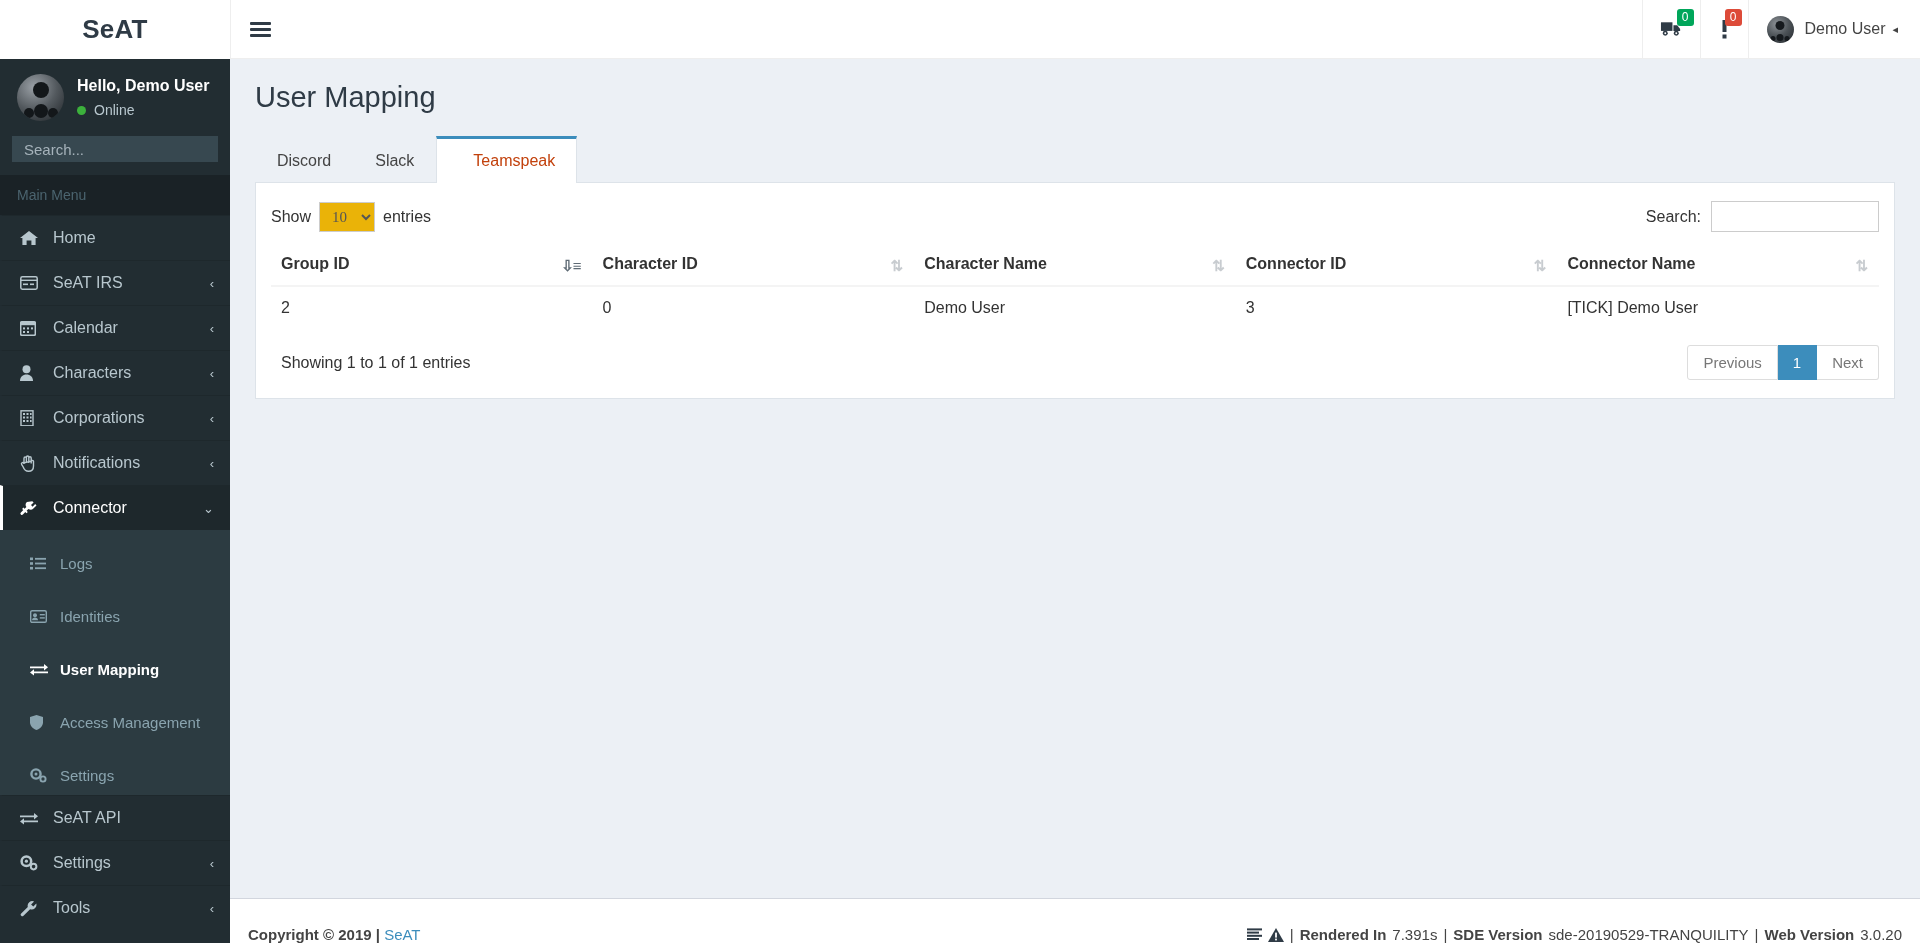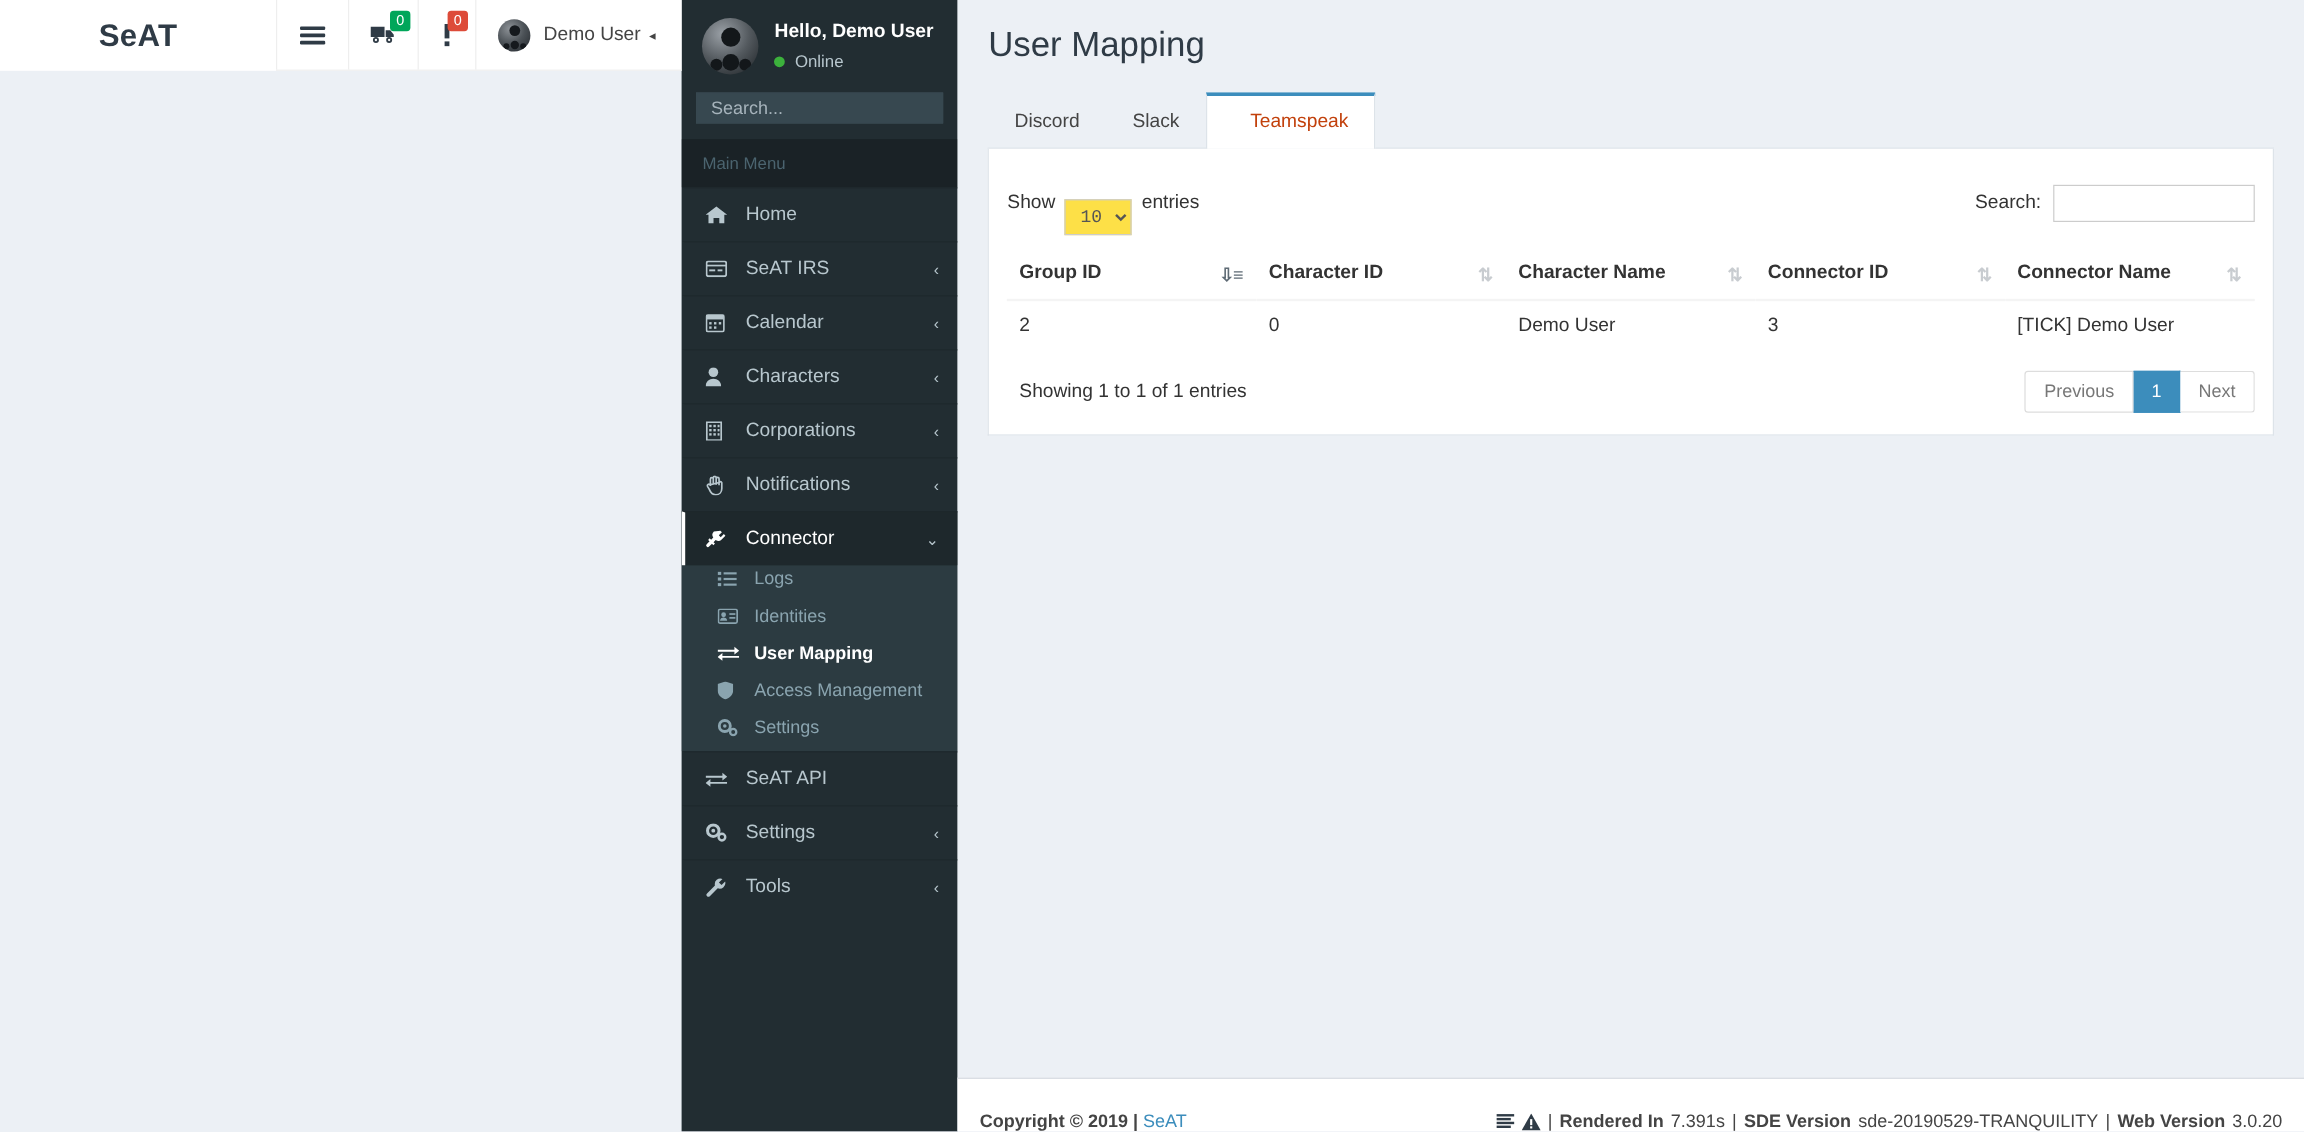--- a/index.html
+++ b/index.html
@@ -6,21 +6,21 @@
   html, body {
     margin: 0; padding: 0;
     width: 1920px; height: 943px;
     font-family: "Liberation Sans", sans-serif;
     background: #ecf0f5;
     overflow: hidden;
   }
   body { font-size: 17px; color: #333; }
 
   
-  .app { display: flex; flex-direction: row; width: 1920px; height: 943px; }
+  .app { display: flex; flex-direction: column; width: 1920px; height: 943px; }
   .topbar { display: flex; height: 59px; flex: 0 0 59px; }
   .logo-area {
     width: 230px; flex: 0 0 230px; background: #fff;
     display: flex; align-items: center; justify-content: center;
     font-size: 26px; font-weight: 600; color: #2f3b46; letter-spacing: .2px;
   }
   .navbar {
     flex: 1 1 auto; background: #fff; border-bottom: 1px solid #eee;
     display: flex; align-items: center; justify-content: space-between;
     padding: 0; position: relative;
@@ -114,21 +114,21 @@
   }
   .menu .ic {
     width: 22px; flex: 0 0 22px; margin-right: 11px; text-align: left;
     display: inline-flex; align-items: center; color: inherit;
   }
   .label { flex: 1 1 auto; white-space: nowrap; }
   .angle { font-size: 13px; color: #b8c7ce; margin-right: 9px; }
 
   .submenu { list-style: none; margin: 0; padding: 0; background: #2c3b41; display: block; }
   .submenu > li > a {
-    font-size: 15px; padding: 3px 7px 11px 30px; color: #8aa4af; border-left: 0;
+    font-size: 15px; padding: 25px 7px 11px 30px; color: #8aa4af; border-left: 0;
   }
   .submenu > li.active > a { color: #fff; font-weight: 600; }
   .submenu .ic { width: 20px; flex: 0 0 20px; margin-right: 10px; }
 
   
   .content-wrap { flex: 1 1 auto; display: flex; flex-direction: column; background: #ecf0f5; min-width: 0; }
   .content { flex: 1 1 auto; padding: 22px 25px 0 25px; overflow: hidden; }
   .page-title { font-size: 29px; font-weight: 400; color: #2f3b46; margin: 0 0 22px 0; }
 
   .nav-tabs { display: flex; list-style: none; margin: 0; padding: 0; border-bottom: 1px solid #dde3e9; }
@@ -138,22 +138,22 @@
     border-top: 3px solid transparent; margin-bottom: -1px;
   }
   .nav-tabs li.active a {
     background: #fff; border-color: #dde3e9; border-top-color: #3c8dbc; color: #c2410c; padding-left: 36px;
   }
   .tab-panel { background: #fff; border: 1px solid #dde3e9; border-top: 0; padding: 15px 15px 18px 15px; }
 
   .dt-top { display: flex; align-items: center; justify-content: space-between; margin: 3px 0 14px 0; }
   .dt-length { font-size: 16px; color: #333; display: flex; align-items: center; gap: 8px; }
   .dt-length select {
-    height: 30px; width: 56px; font-size: 15px; font-family: Liberation Mono, monospace;
-    border: 1px solid #ccc; background: #fde047; color: #555; padding-left: 8px; margin-top: 24px;
+    height: 30px; width: 56px; font-size: 15px; font-family: Liberation Serif, serif;
+    border: 1px solid #ccc; background: #eab308; color: #555; padding-left: 8px;
   }
   .dt-filter { font-size: 16px; color: #333; display: flex; align-items: center; gap: 10px; }
   .dt-filter input {
     height: 31px; width: 168px; border: 1px solid #ccc; background: #fff;
     font-family: inherit; font-size: 15px; padding: 0 7px; outline: none;
   }
 
   table.dt { width: 100%; border-collapse: collapse; }
   table.dt thead th {
     text-align: left; font-size: 16px; font-weight: bold; color: #333;

